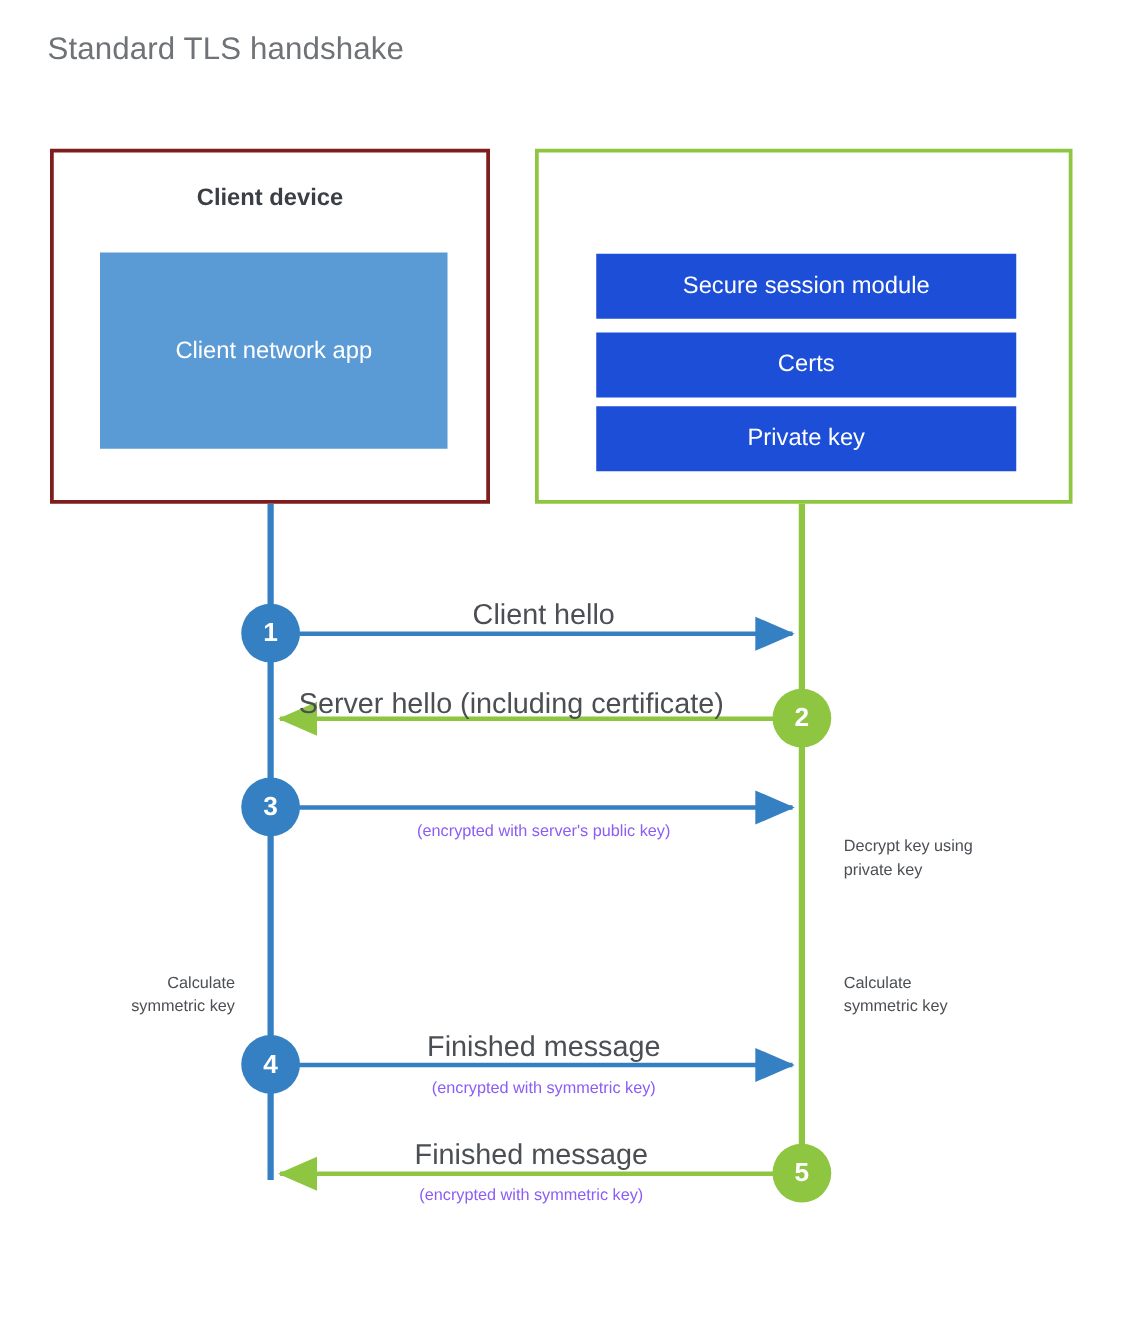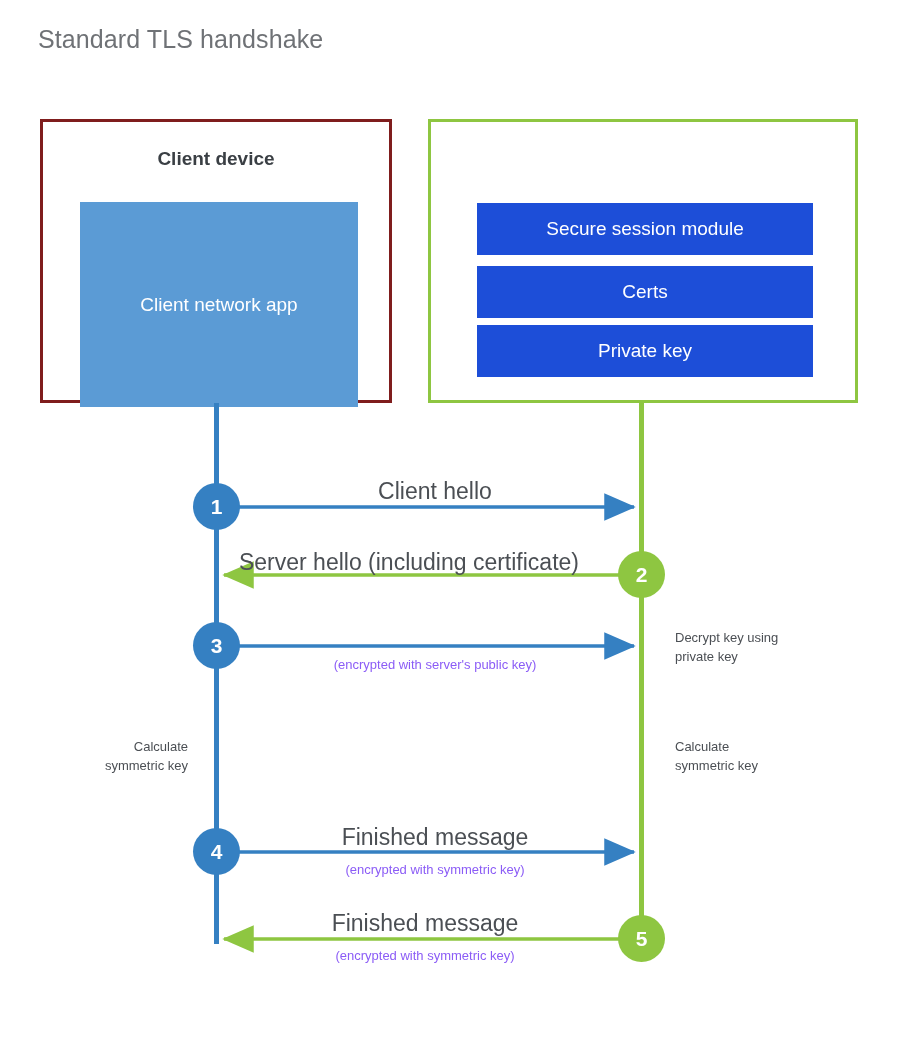--- a/index.html
+++ b/index.html
@@ -64,21 +64,21 @@
     color: #3a3f44;
     white-space: nowrap;
   }
 
   
   .client-app {
     position: absolute;
     left: 37px;
     top: 80px;
     width: 278px;
-    height: 205px;
+    height: 157px;
     background: #5b9bd5;
     color: #ffffff;
     font-size: 19px;
     font-weight: 400;
     line-height: 1.35;
     display: flex;
     align-items: center;
     justify-content: center;
     text-align: center;
     box-sizing: border-box;
@@ -147,20 +147,21 @@
     text-align: center;
   }
 
   
   .annotation {
     position: absolute;
     font-size: 13px;
     font-weight: 400;
     color: #4b4f54;
     line-height: 1.45;
+    margin-top: 39px;
   }
   .annotation.left  { text-align: right; }
   .annotation.right { text-align: left; }
 </style>
 </head>
 <body>
 
 <div id="stage">
 
   <div class="diagram-title">Standard TLS handshake</div>

